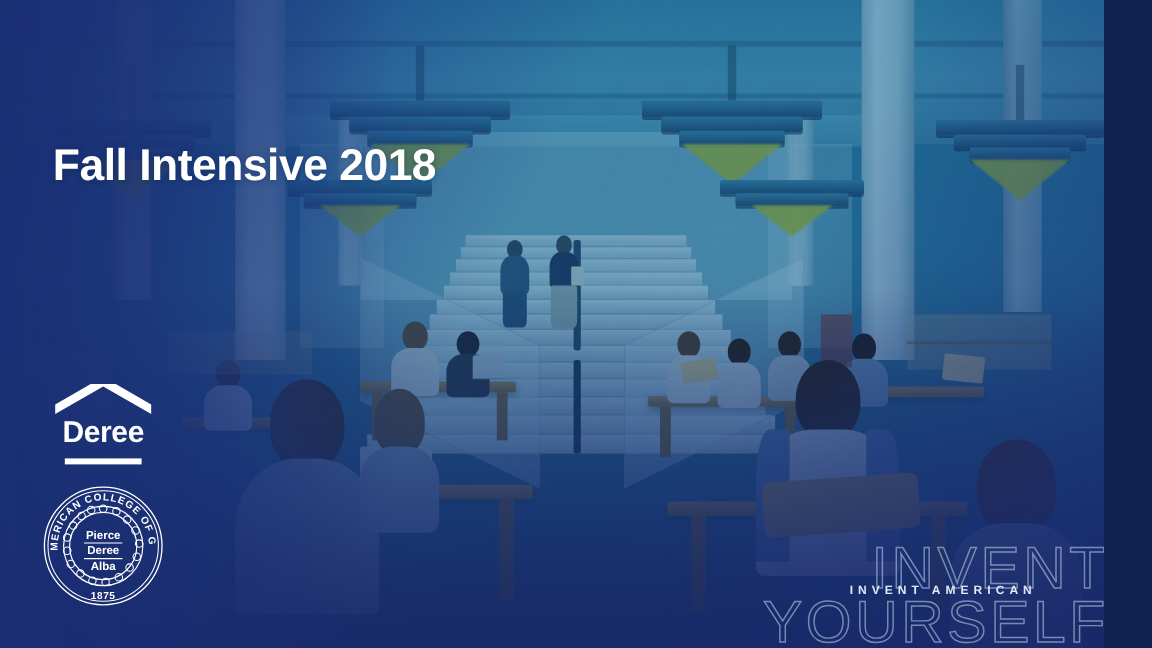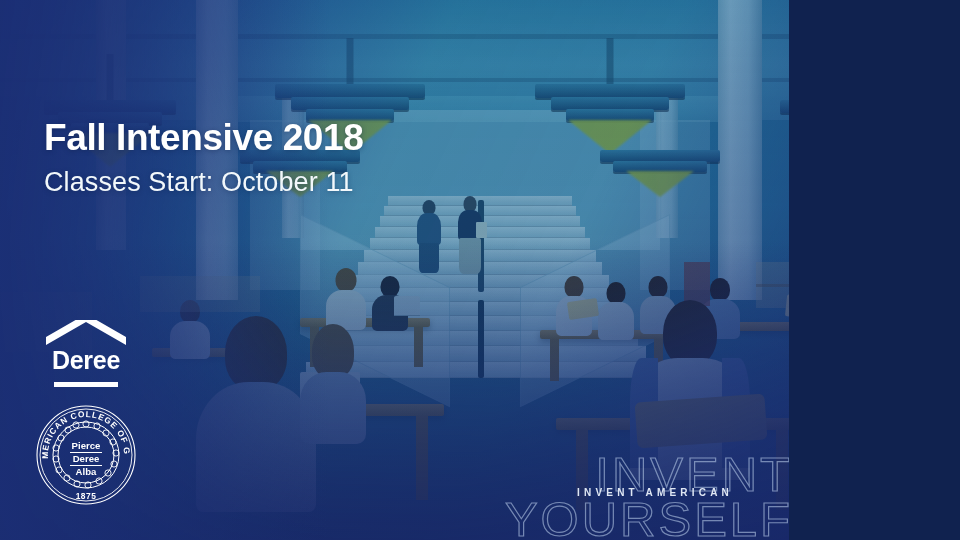--- a/index.html
+++ b/index.html
@@ -1,21 +1,21 @@
 <!DOCTYPE html>
 <html><head>
 <meta charset="utf-8">
 <style>
   * { margin:0; padding:0; box-sizing:border-box; }
   html,body { width:960px; height:540px; overflow:hidden; background:#10224f; }
   body { font-family:"Liberation Sans", sans-serif; }
 
   .slide {
     position:relative;
-    width:789px; height:540px;
+    width:920px; height:540px;
     overflow:hidden;
     background:#1d4ed8;
   }
 
   
   .photo { position:absolute; inset:0; overflow:hidden;
            background:linear-gradient(180deg,#2e84a6 0%,#2f89ab 38%,#2b7697 62%,#255f84 100%); }
 
   .ceiling { position:absolute; left:0; top:0; width:960px; height:120px;
              background:linear-gradient(180deg,#3e94b4 0%,#57a8c2 55%,#4697b6 100%); }
@@ -309,21 +309,20 @@
 
   <div class="tint-teal"></div>
   <div class="tint-blue"></div>
   <div class="tint-bottom"></div>
   <div class="tint-left"></div>
 
   <div class="content">
 
     <div class="headline">Fall Intensive 2018</div>
 
-    <div class="subhead">Classes Start: October 11</div>
 
     <div class="deree">
       <svg width="84" height="26" viewBox="0 0 84 26">
         <path d="M2 25 L42 2 L82 25 L82 17 L42 -6 L2 17 Z" fill="#ffffff"></path>
       </svg>
       <div class="deree-word">Deree</div>
       <div class="deree-bar"></div>
     </div>
 
     <div class="seal">

